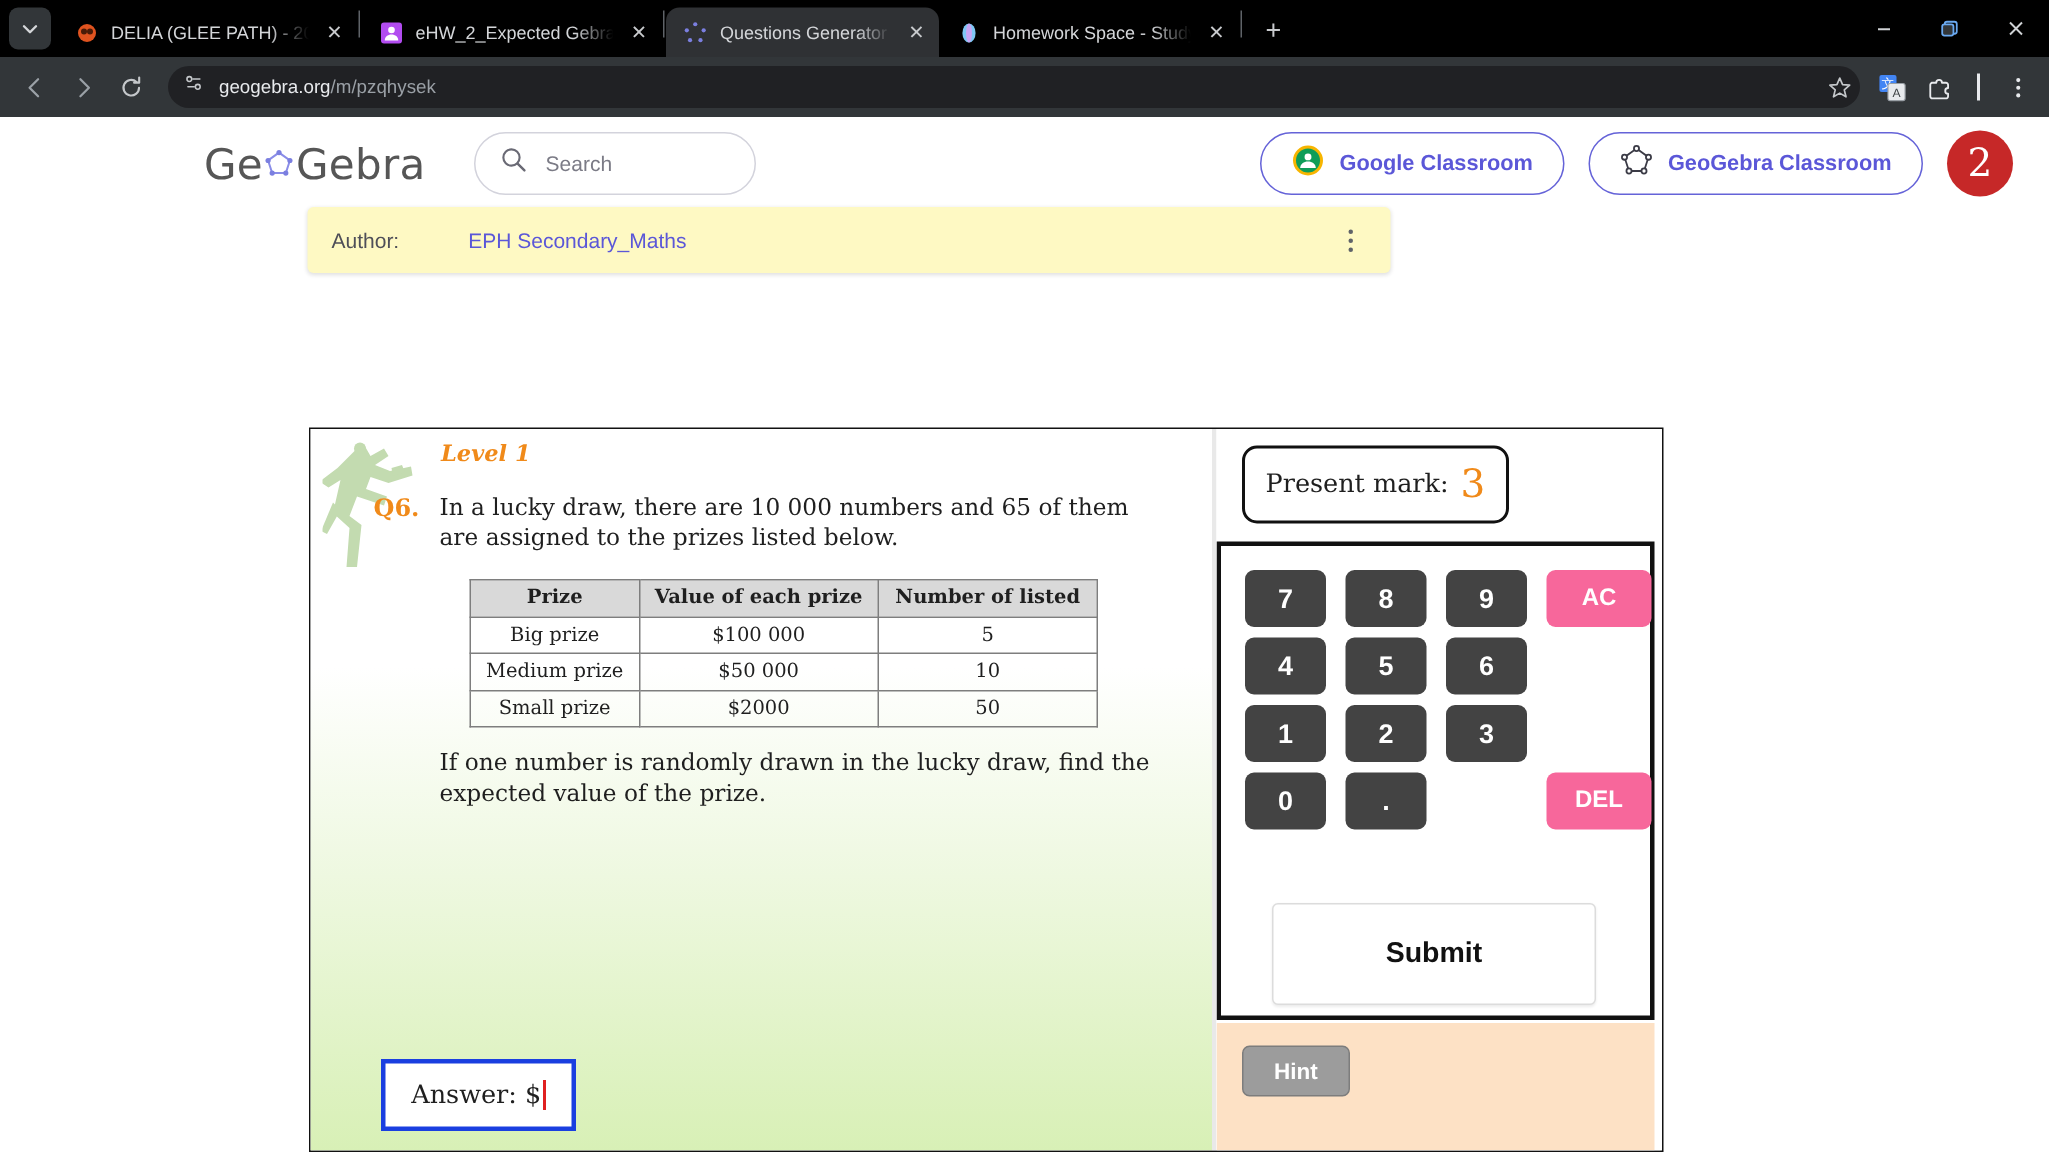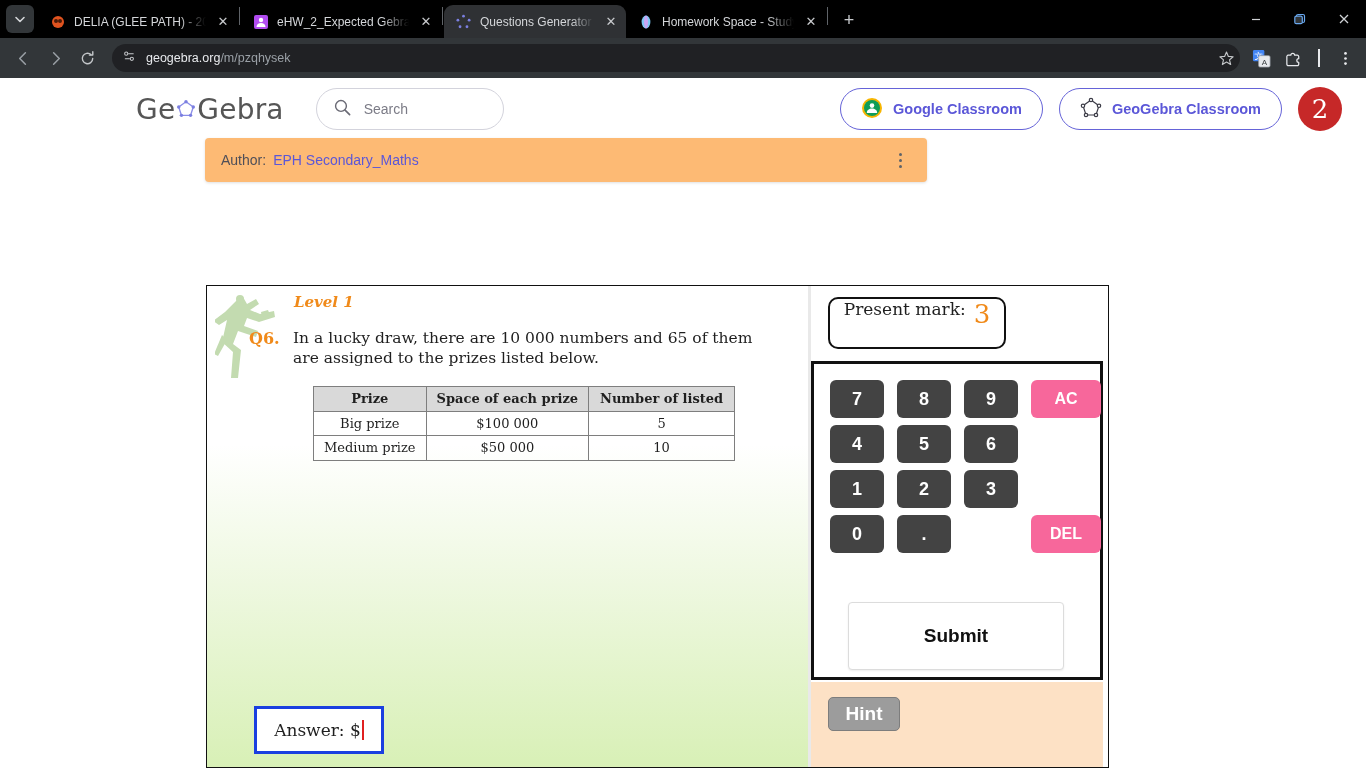--- a/index.html
+++ b/index.html
@@ -127,23 +127,23 @@
   .avatar-badge {
     width: 44px; height: 44px; border-radius: 50%;
     background: #c62828; color: #ffffff;
     display: flex; align-items: center; justify-content: center;
     font-size: 26px; font-family: "DejaVu Serif", serif;
   }
 
   
   .author-card {
     position: absolute; left: 205px; top: 60px;
-    width: 722px; height: 44px; background: #fdba74;
+    width: 722px; height: 44px; background: #fef9c3;
     border-radius: 4px; box-shadow: 0 1px 3px rgba(0,0,0,.13);
-    display: flex; align-items: center; padding: 0 16px;
+    display: flex; align-items: center; padding: 0 16px; gap: 39px;
   }
   .author-label { font-size: 14px; color: #4f4f58; }
   .author-name { font-size: 14px; color: #5b57d8; margin-left: 7px; }
   .kebab { margin-left: auto; width: 22px; height: 22px; display:flex;
     flex-direction:column; align-items:center; justify-content:center; gap:3px; }
   .kebab span { width: 3px; height: 3px; border-radius: 50%; background: #5f6368; display:block; }
 
   
   .applet {
     position: absolute; left: 206px; top: 207px;
@@ -212,21 +212,21 @@
     display: inline-block; width: 2px; height: 20px;
     background: #e02020; margin-left: 1px; vertical-align: -4px;
   }
 
   
   .mark-box {
     position: absolute; left: 17px; top: 11px;
     width: 178px; height: 52px;
     border: 2px solid #111111; border-radius: 10px;
     background: #ffffff;
-    display: flex; align-items: flex-start; justify-content: center; gap: 8px;
+    display: flex; align-items: center; justify-content: center; gap: 8px;
   }
   .mark-label { font-family: "DejaVu Serif", serif; font-size: 17px; color: #1f1f1f; }
   .mark-value { font-family: "DejaVu Serif", serif; font-size: 26px; color: #f08a1a; }
 
   .calc-box {
     position: absolute; left: 0px; top: 75px;
     width: 292px; height: 319px;
     border: 3px solid #111111; background: #ffffff;
   }
   .keypad {
@@ -255,21 +255,21 @@
 
   .hint-zone {
     position: absolute; left: 0; top: 396px;
     width: 292px; height: 85px; background: #fde1c5;
   }
   .hint-btn {
     position: absolute; left: 17px; top: 15px;
     width: 72px; height: 34px; background: #9c9c9c;
     border: 1px solid #7d7d7d; border-radius: 5px;
     display: flex; align-items: center; justify-content: center;
-    font-size: 19px; font-weight: bold; color: #ffffff;
+    font-size: 15px; font-weight: bold; color: #ffffff;
   }
 </style>
 </head>
 <body>
 
 <div class="browser">
 
   <div class="tabstrip">
 
     <div class="tab-list-btn">
@@ -500,38 +500,44 @@
         </span>
 
         <div class="level-label">Level 1</div>
         <div class="qnum">Q6.</div>
         <div class="qtext">In a lucky draw, there are 10 000 numbers and 65 of them are assigned to the prizes listed below.</div>
 
         <table class="prize-table">
           <thead>
             <tr>
               <th>Prize</th>
-              <th>Space of each prize</th>
+              <th>Value of each prize</th>
               <th>Number of listed</th>
             </tr>
           </thead>
           <tbody>
             <tr>
               <td>Big prize</td>
               <td>$100 000</td>
               <td>5</td>
             </tr>
             <tr>
               <td>Medium prize</td>
               <td>$50 000</td>
               <td>10</td>
             </tr>
+            <tr>
+              <td>Small prize</td>
+              <td>$2000</td>
+              <td>50</td>
+            </tr>
           </tbody>
         </table>
 
+        <div class="qtext2">If one number is randomly drawn in the lucky draw, find the expected value of the prize.</div>
 
         <div class="answer-box">
           <span class="answer-text">Answer: $</span>
             <span class="caret"></span>
         </div>
       </div>
 
       <div class="divider-vert"></div>
 
       <div class="r-panel">

